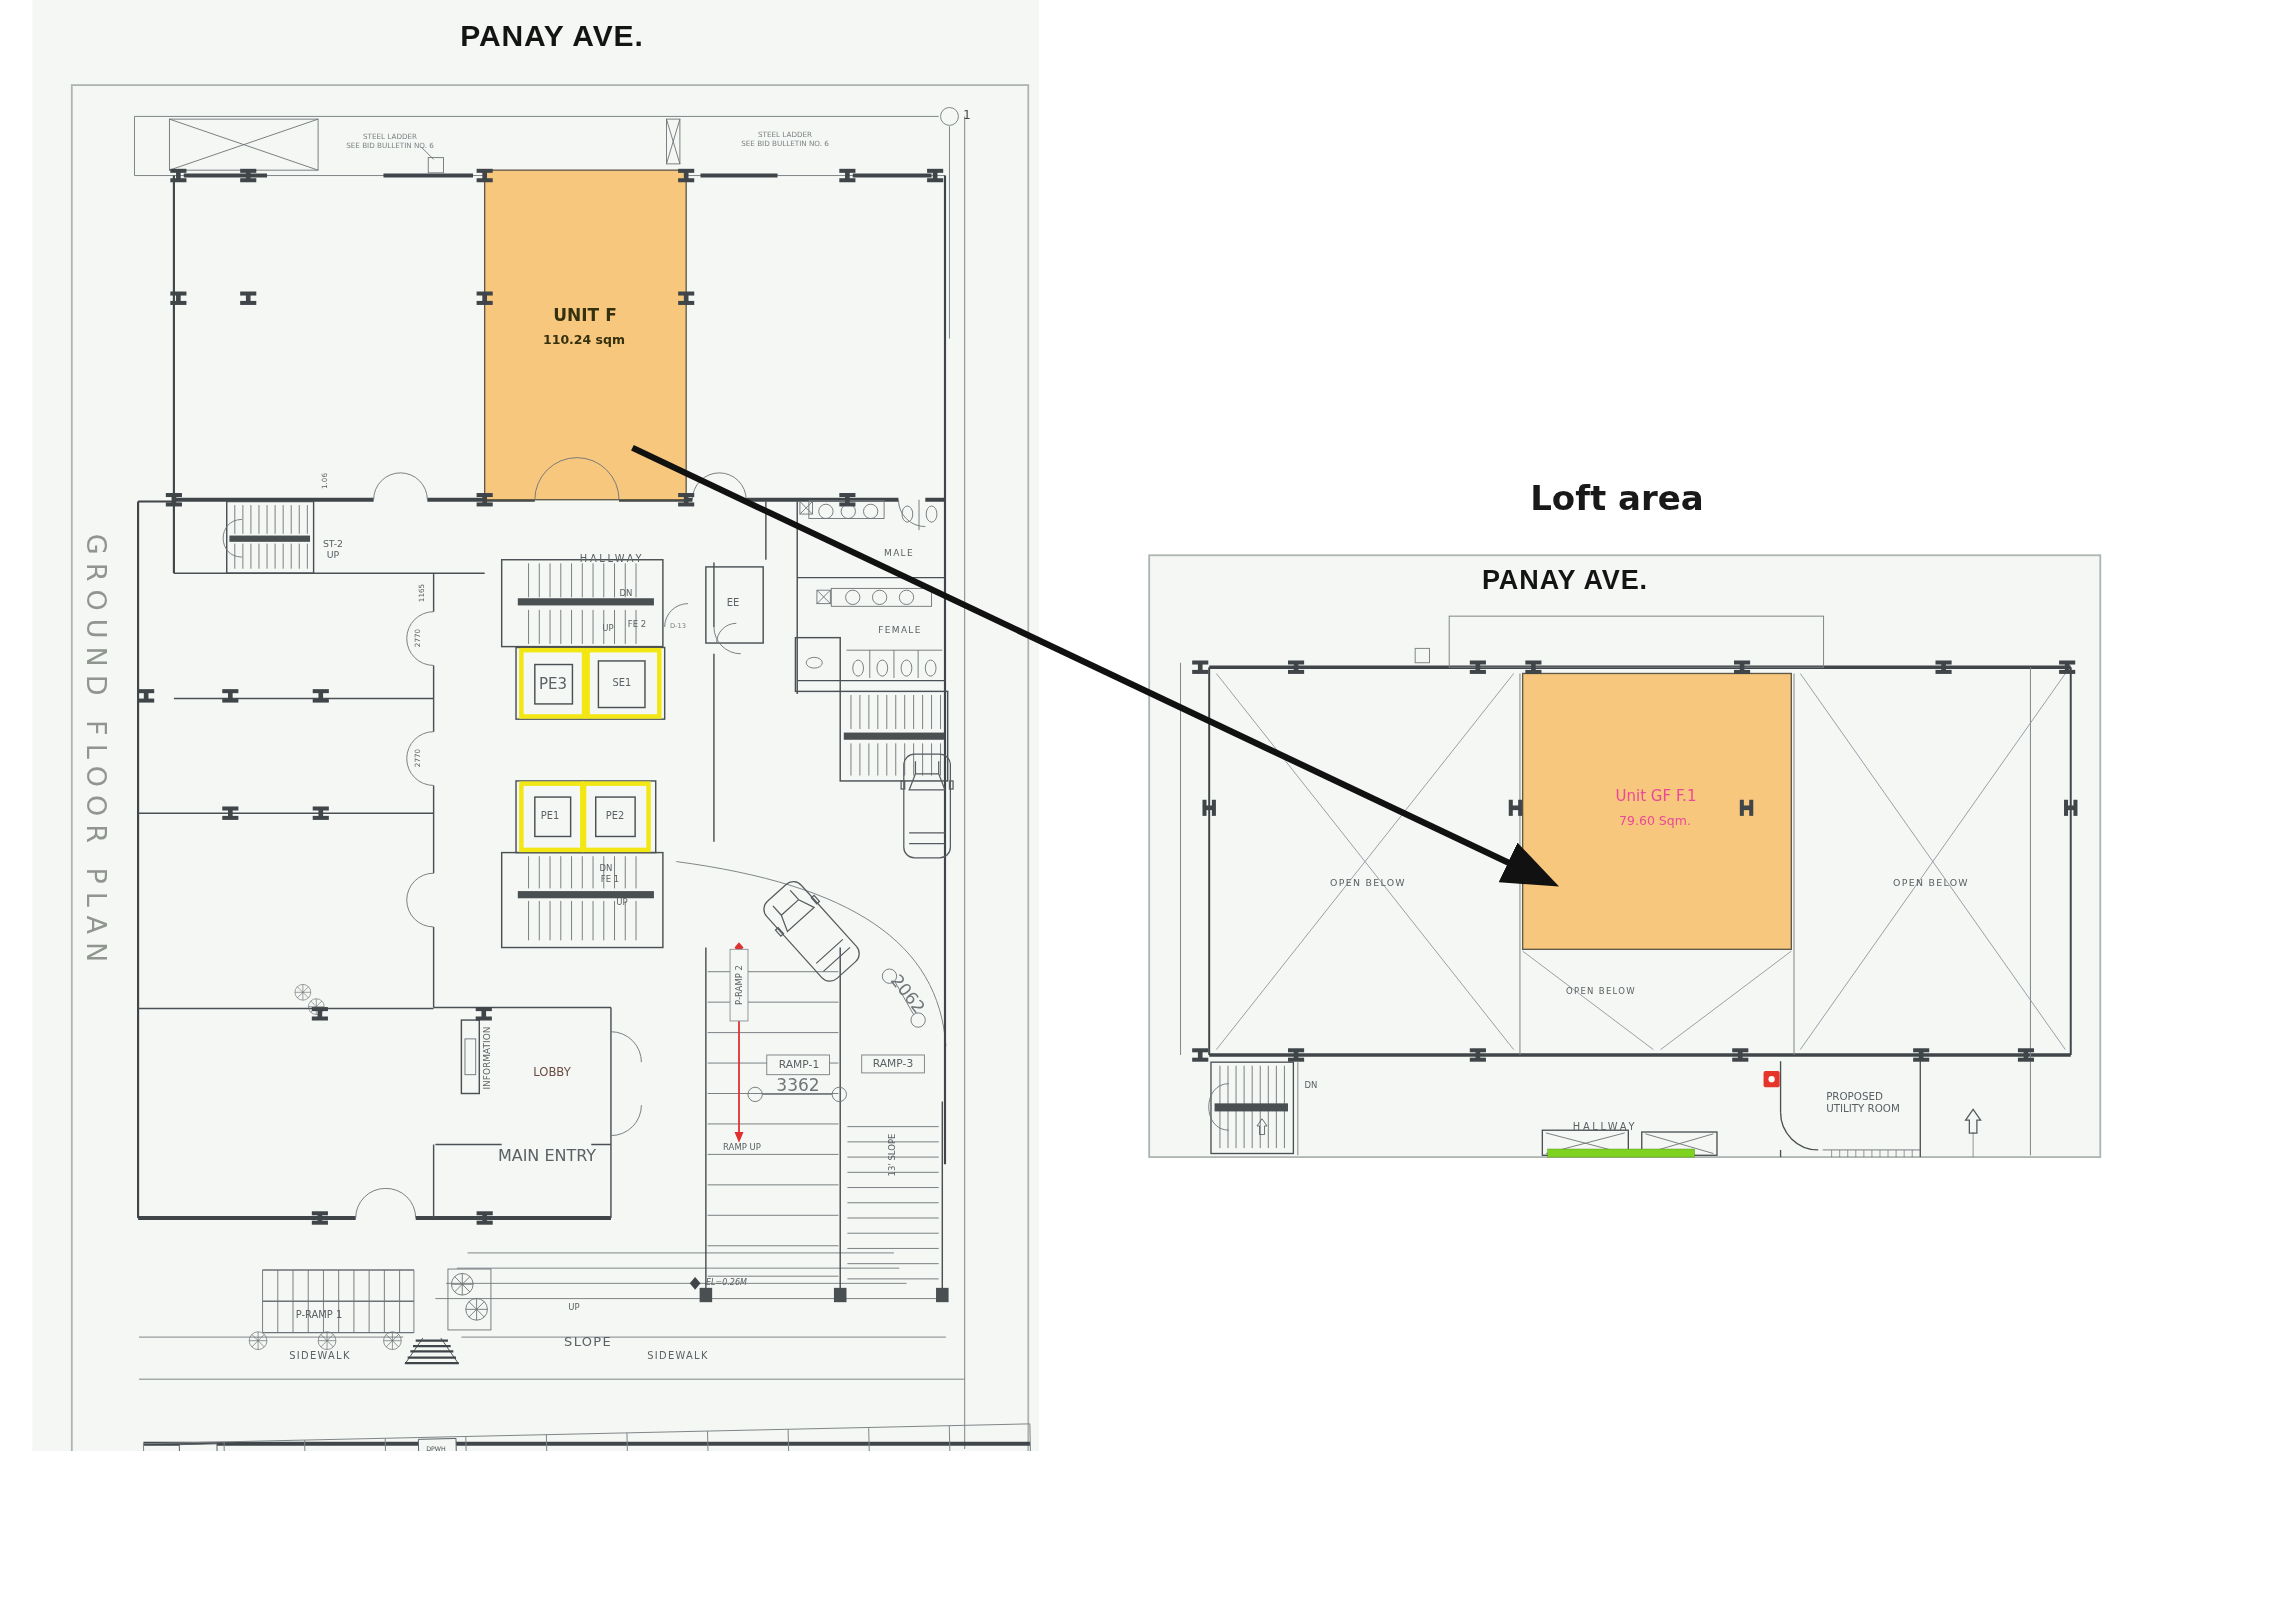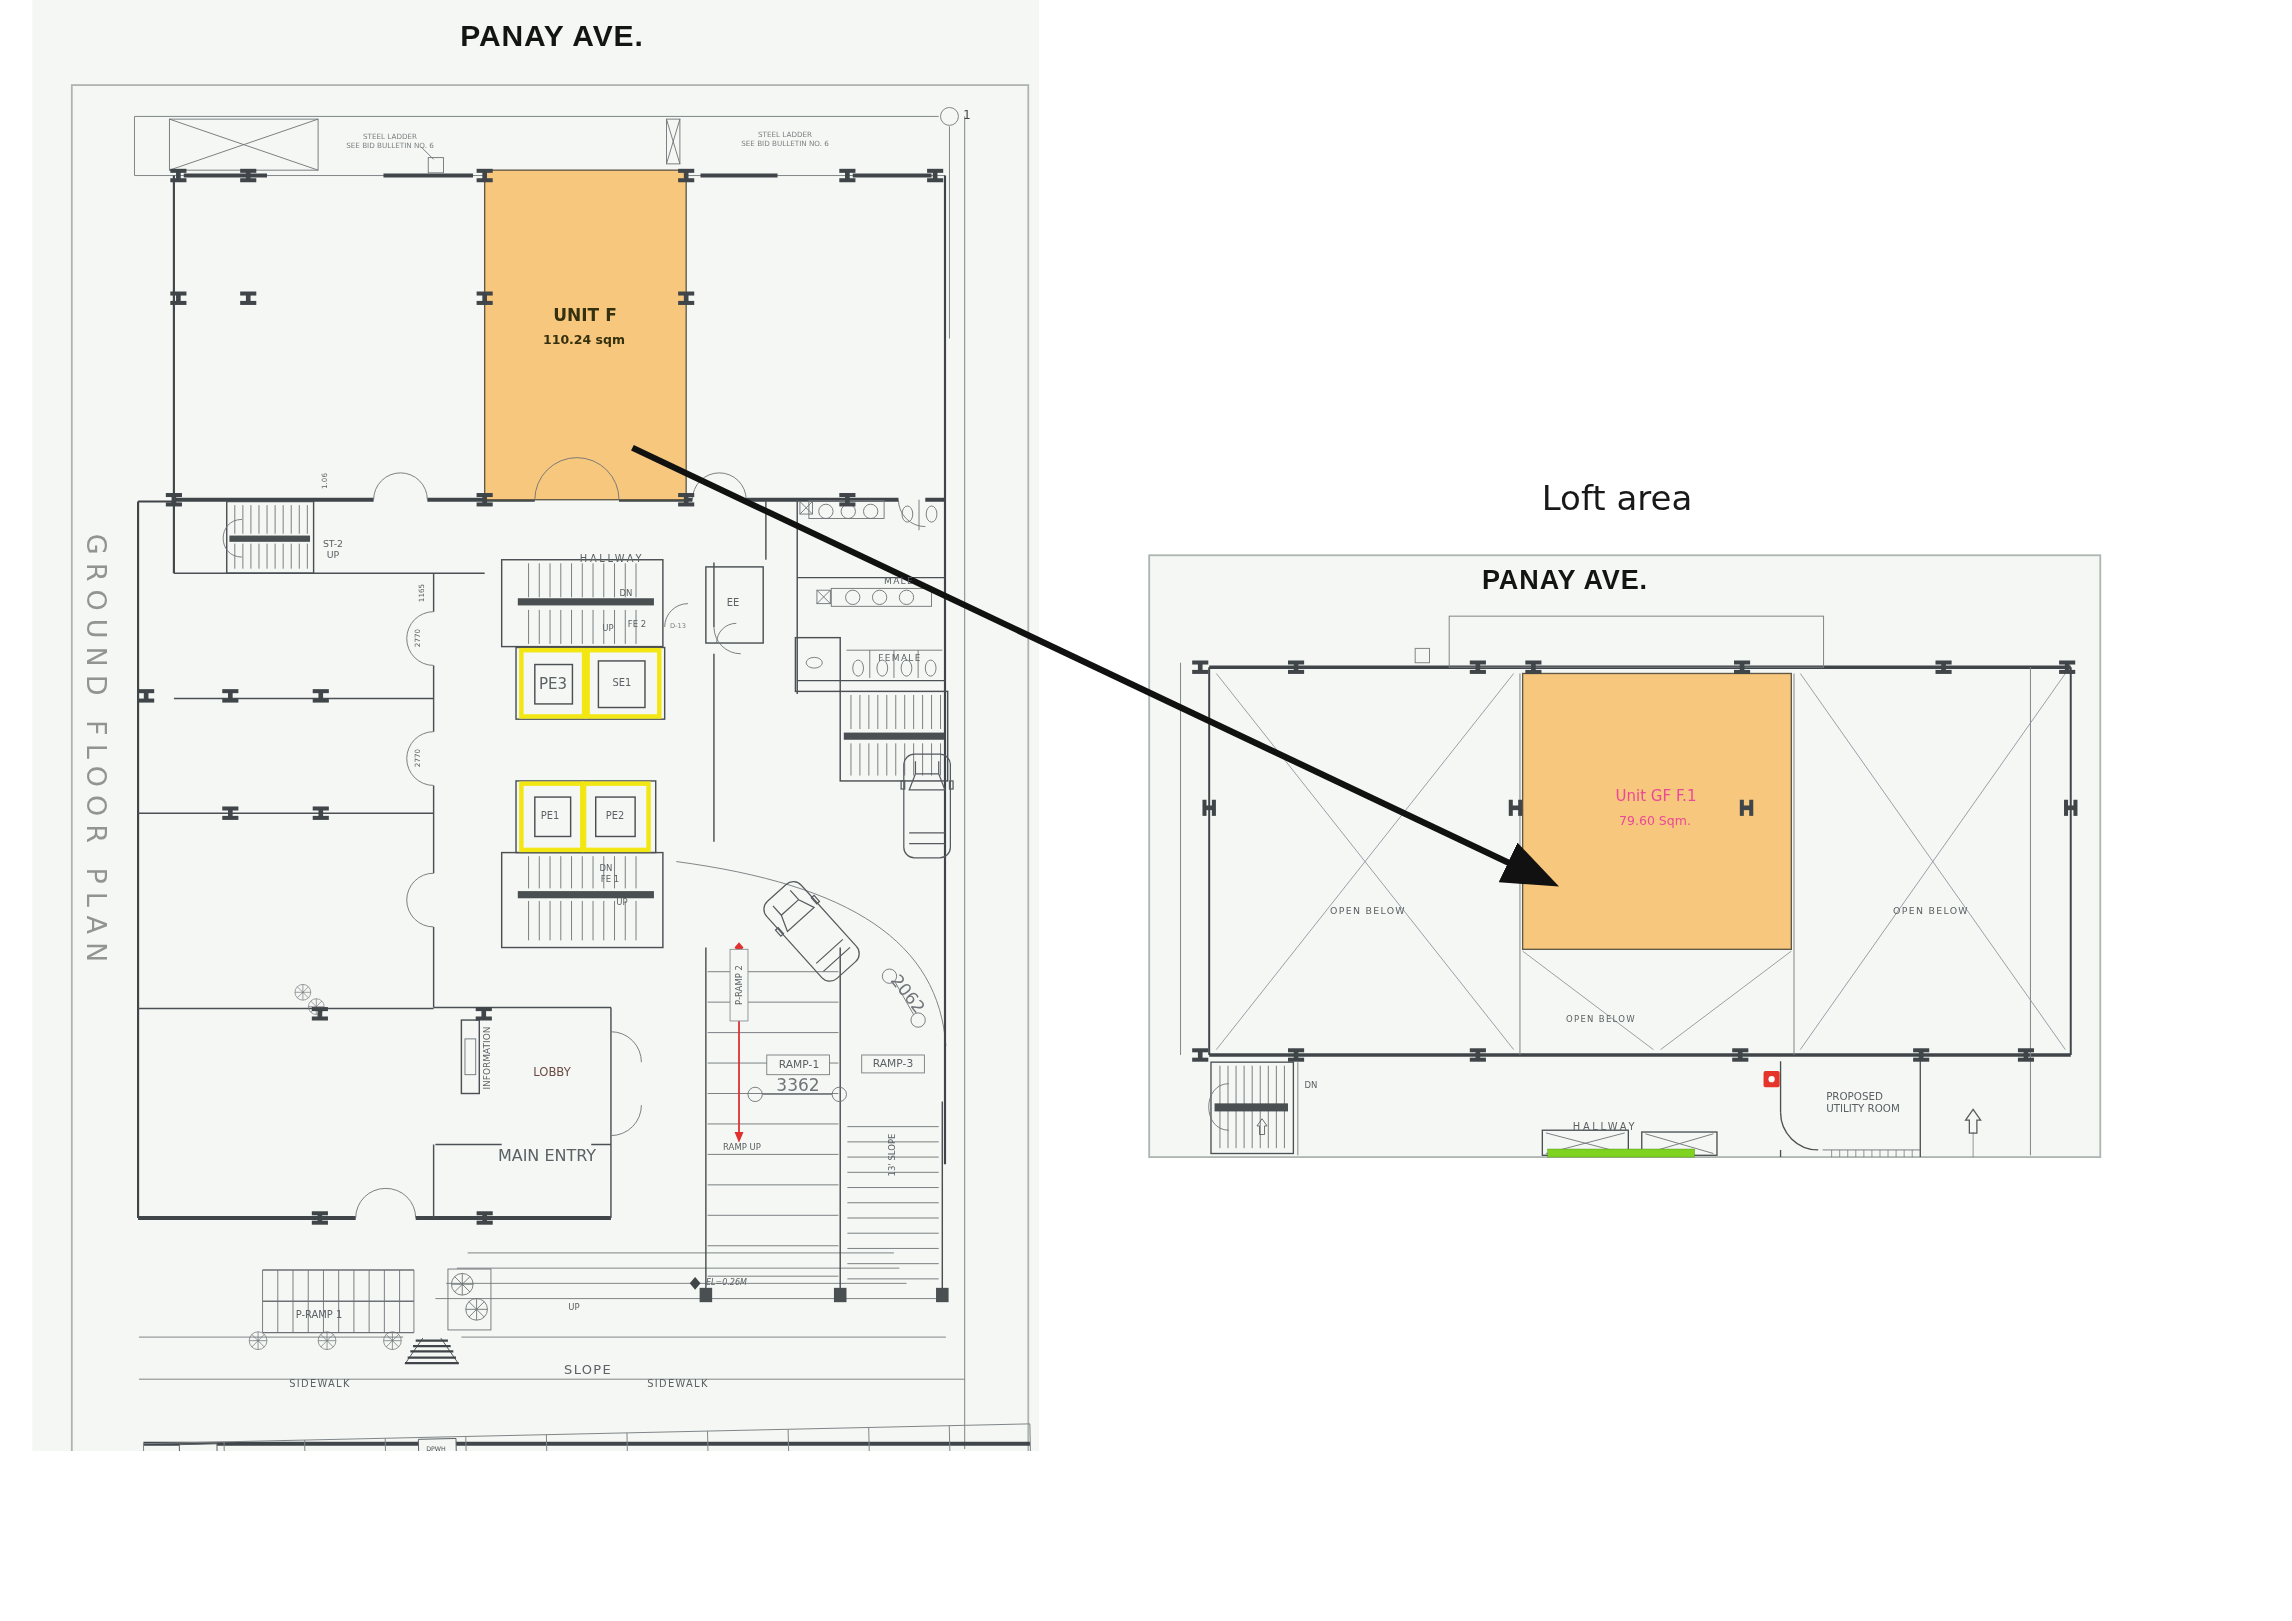--- a/index.html
+++ b/index.html
@@ -4,21 +4,21 @@
 <style>
   html,body{margin:0;padding:0;background:#ffffff;}
   #stage{position:relative;width:2293px;height:1451px;background:#ffffff;overflow:hidden;
          font-family:"DejaVu Sans",sans-serif;}
   #linework{position:absolute;left:0;top:0;}
   .lbl{position:absolute;color:#5b6165;white-space:pre;text-align:center;line-height:1.2;
        transform:translate(-50%,-50%);font-family:"DejaVu Sans",sans-serif;}
   .street{font-family:"Liberation Sans",sans-serif;font-weight:bold;color:#141414;letter-spacing:0.9px;}
   .vtext{writing-mode:vertical-rl;letter-spacing:8px;color:#90958f;}
   .ls{letter-spacing:2.7px;margin-top:24px;}
-  .ls2{letter-spacing:1.3px;margin-top:28px;}
+  .ls2{letter-spacing:1.3px;}
   .unitF{font-weight:bold;color:#35310f;}
   .unitL{color:#ec4899;}
   .tiny{color:#7b8084;}
   .la{transform:translate(0,-50%);text-align:center;font-style:italic;}
 </style>
 </head>
 <body>
 
 <div id="stage">
 
@@ -377,21 +377,21 @@
 <div class="lbl la" style="left:706px;top:1283px;font-size:8px">EL=0.26M</div>
 <div class="lbl" style="left:422px;top:593px;font-size:7.2px;transform:translate(-50%,-50%) rotate(-90deg)">1165</div>
 <div class="lbl" style="left:418px;top:638px;font-size:7.2px;transform:translate(-50%,-50%) rotate(-90deg)">2770</div>
 <div class="lbl" style="left:418px;top:758px;font-size:7.2px;transform:translate(-50%,-50%) rotate(-90deg)">2770</div>
 <div class="lbl" style="left:325px;top:481px;font-size:7.2px;transform:translate(-50%,-50%) rotate(-90deg)">1.06</div>
 <div class="lbl" style="left:197px;top:1459px;font-size:6.3px;line-height:1.6;color:#4a4f52">DPWH
 MH</div>
 <div class="lbl" style="left:436px;top:1454px;font-size:6.3px;line-height:1.6;color:#4a4f52">DPWH
 MH</div>
 
-<div class="lbl" style="left:1617px;top:498px;font-size:34px;color:#191919;font-weight:400">Loft area</div>
+<div class="lbl" style="left:1617px;top:498px;font-size:34px;color:#191919;font-weight:700">Loft area</div>
 <div class="lbl street" style="left:1565px;top:580px;font-size:27px">PANAY AVE.</div>
 <div class="lbl unitL" style="left:1656px;top:796px;font-size:15px">Unit GF F.1</div>
 <div class="lbl unitL" style="left:1655px;top:820px;font-size:12.5px">79.60 Sqm.</div>
 <div class="lbl ls2" style="left:1368px;top:883px;font-size:9.4px">OPEN BELOW</div>
 <div class="lbl ls2" style="left:1931px;top:883px;font-size:9.4px">OPEN BELOW</div>
 <div class="lbl ls2" style="left:1601px;top:991px;font-size:8.5px">OPEN BELOW</div>
 <div class="lbl ls" style="left:1605px;top:1103px;font-size:9.9px">HALLWAY</div>
 <div class="lbl" style="left:1311px;top:1085px;font-size:8.5px">DN</div>
 <div class="lbl" style="left:1863px;top:1102px;font-size:10.3px;text-align:left">PROPOSED
 UTILITY ROOM</div>

